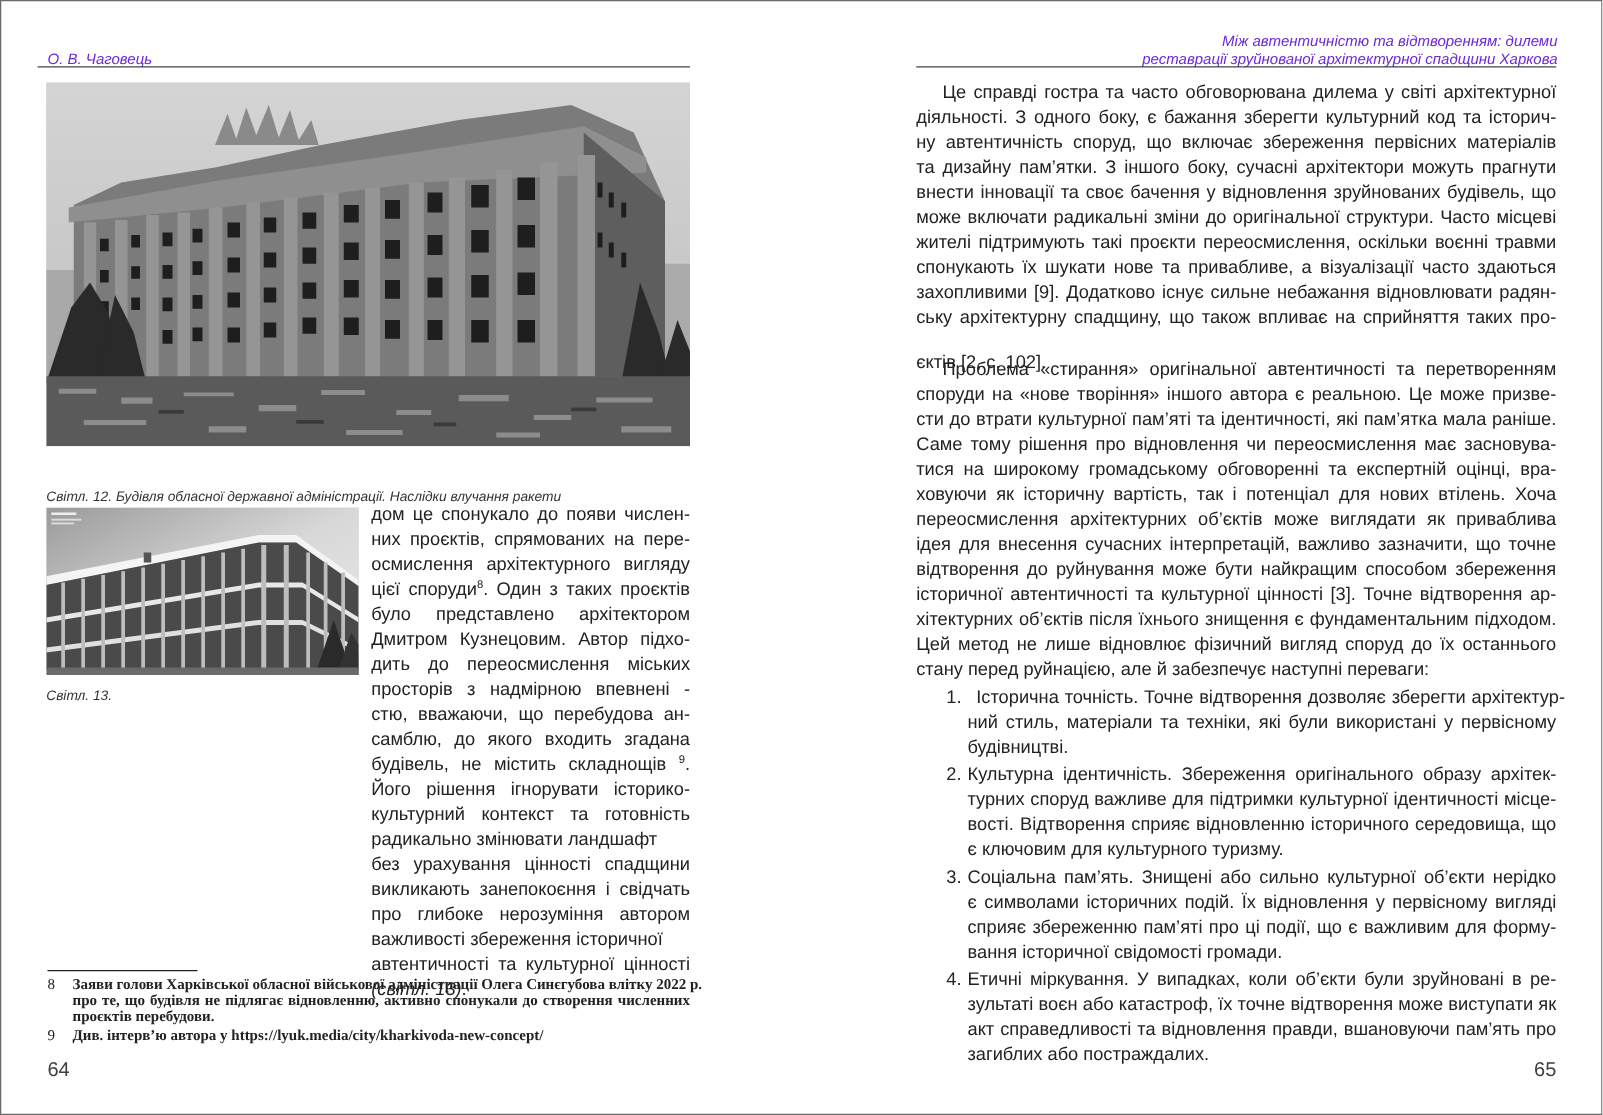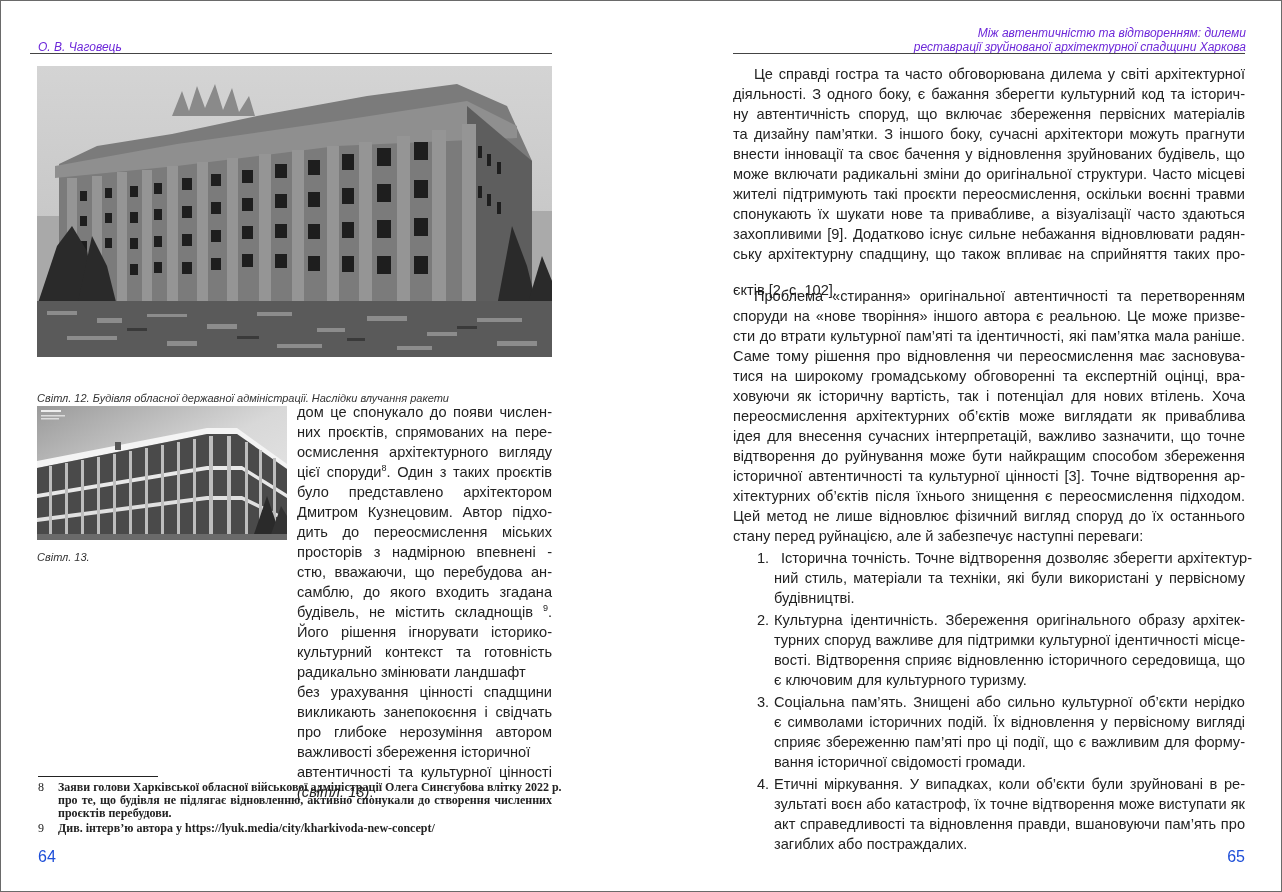--- a/index.html
+++ b/index.html
@@ -23,21 +23,21 @@
   .cap13-text { left:37px; top:575px; width:240px; }
   .line { position:absolute; font-size:14.6px; line-height:18px; white-space:nowrap; color:#222; }
   .just { text-align:justify; text-align-last:justify; }
   .wrap-col .line { left:297px; width:255px; }
   .body-col .line { left:92px; width:512px; }
   .list-num { position:absolute; font-size:14.6px; line-height:18px; color:#222; }
   .fn-rule { position:absolute; left:38px; top:776px; width:120px; height:1px; background:#222; }
   .fn { position:absolute; font-family:"Liberation Serif", serif; font-size:12px; line-height:13px; color:#222; white-space:nowrap; }
   .fn-num { left:38px; }
   .fn-text { left:58px; width:494px;font-weight:bold; }
-  .folio { position:absolute; font-size:16px; color:#1d4ed8; top:848px; }
+  .folio { position:absolute; font-size:16px; color:#404040; top:848px; }
   .folio-left { left:38px; }
   .folio-right { right:37px; }
   sup { font-size:9px; line-height:0; vertical-align:super; }
   em { font-style:italic; }
 </style>
 </head>
 <body>
 
 <div class="frame"></div>
 
@@ -280,21 +280,21 @@
     <div class="line just" style="top:287px; left:113px; width:491px">Проблема «стирання» оригінальної автентичності та перетворенням</div>
     <div class="line just" style="top:307px">споруди на «нове творіння» іншого автора є реальною. Це може призве-</div>
     <div class="line just" style="top:327px">сти до втрати культурної пам’яті та ідентичності, які пам’ятка мала раніше.</div>
     <div class="line just" style="top:347px">Саме тому рішення про відновлення чи переосмислення має засновува-</div>
     <div class="line just" style="top:367px">тися на широкому громадському обговоренні та експертній оцінці, вра-</div>
     <div class="line just" style="top:387px">ховуючи як історичну вартість, так і потенціал для нових втілень. Хоча</div>
     <div class="line just" style="top:407px">переосмислення архітектурних об’єктів може виглядати як приваблива</div>
     <div class="line just" style="top:427px">ідея для внесення сучасних інтерпретацій, важливо зазначити, що точне</div>
     <div class="line just" style="top:447px">відтворення до руйнування може бути найкращим способом збереження</div>
     <div class="line just" style="top:467px">історичної автентичності та культурної цінності [3]. Точне відтворення ар-</div>
-    <div class="line just" style="top:487px">хітектурних об’єктів після їхнього знищення є переосмислення підходом.</div>
+    <div class="line just" style="top:487px">хітектурних об’єктів після їхнього знищення є фундаментальним підходом.</div>
     <div class="line just" style="top:507px">Цей метод не лише відновлює фізичний вигляд споруд до їх останнього</div>
     <div class="line" style="top:527px">стану перед руйнацією, але й забезпечує наступні переваги:</div>
 
     <div>
       <div class="list-num" style="top:549px; left:116px">1.</div>
       <div class="line just" style="top:549px; left:140px; width:471px">Історична точність. Точне відтворення дозволяє зберегти архітектур-</div>
       <div class="line just" style="top:569px; left:133px; width:471px">ний стиль, матеріали та техніки, які були використані у первісному</div>
       <div class="line" style="top:589px; left:133px; width:471px">будівництві.</div>
     </div>
     <div>

